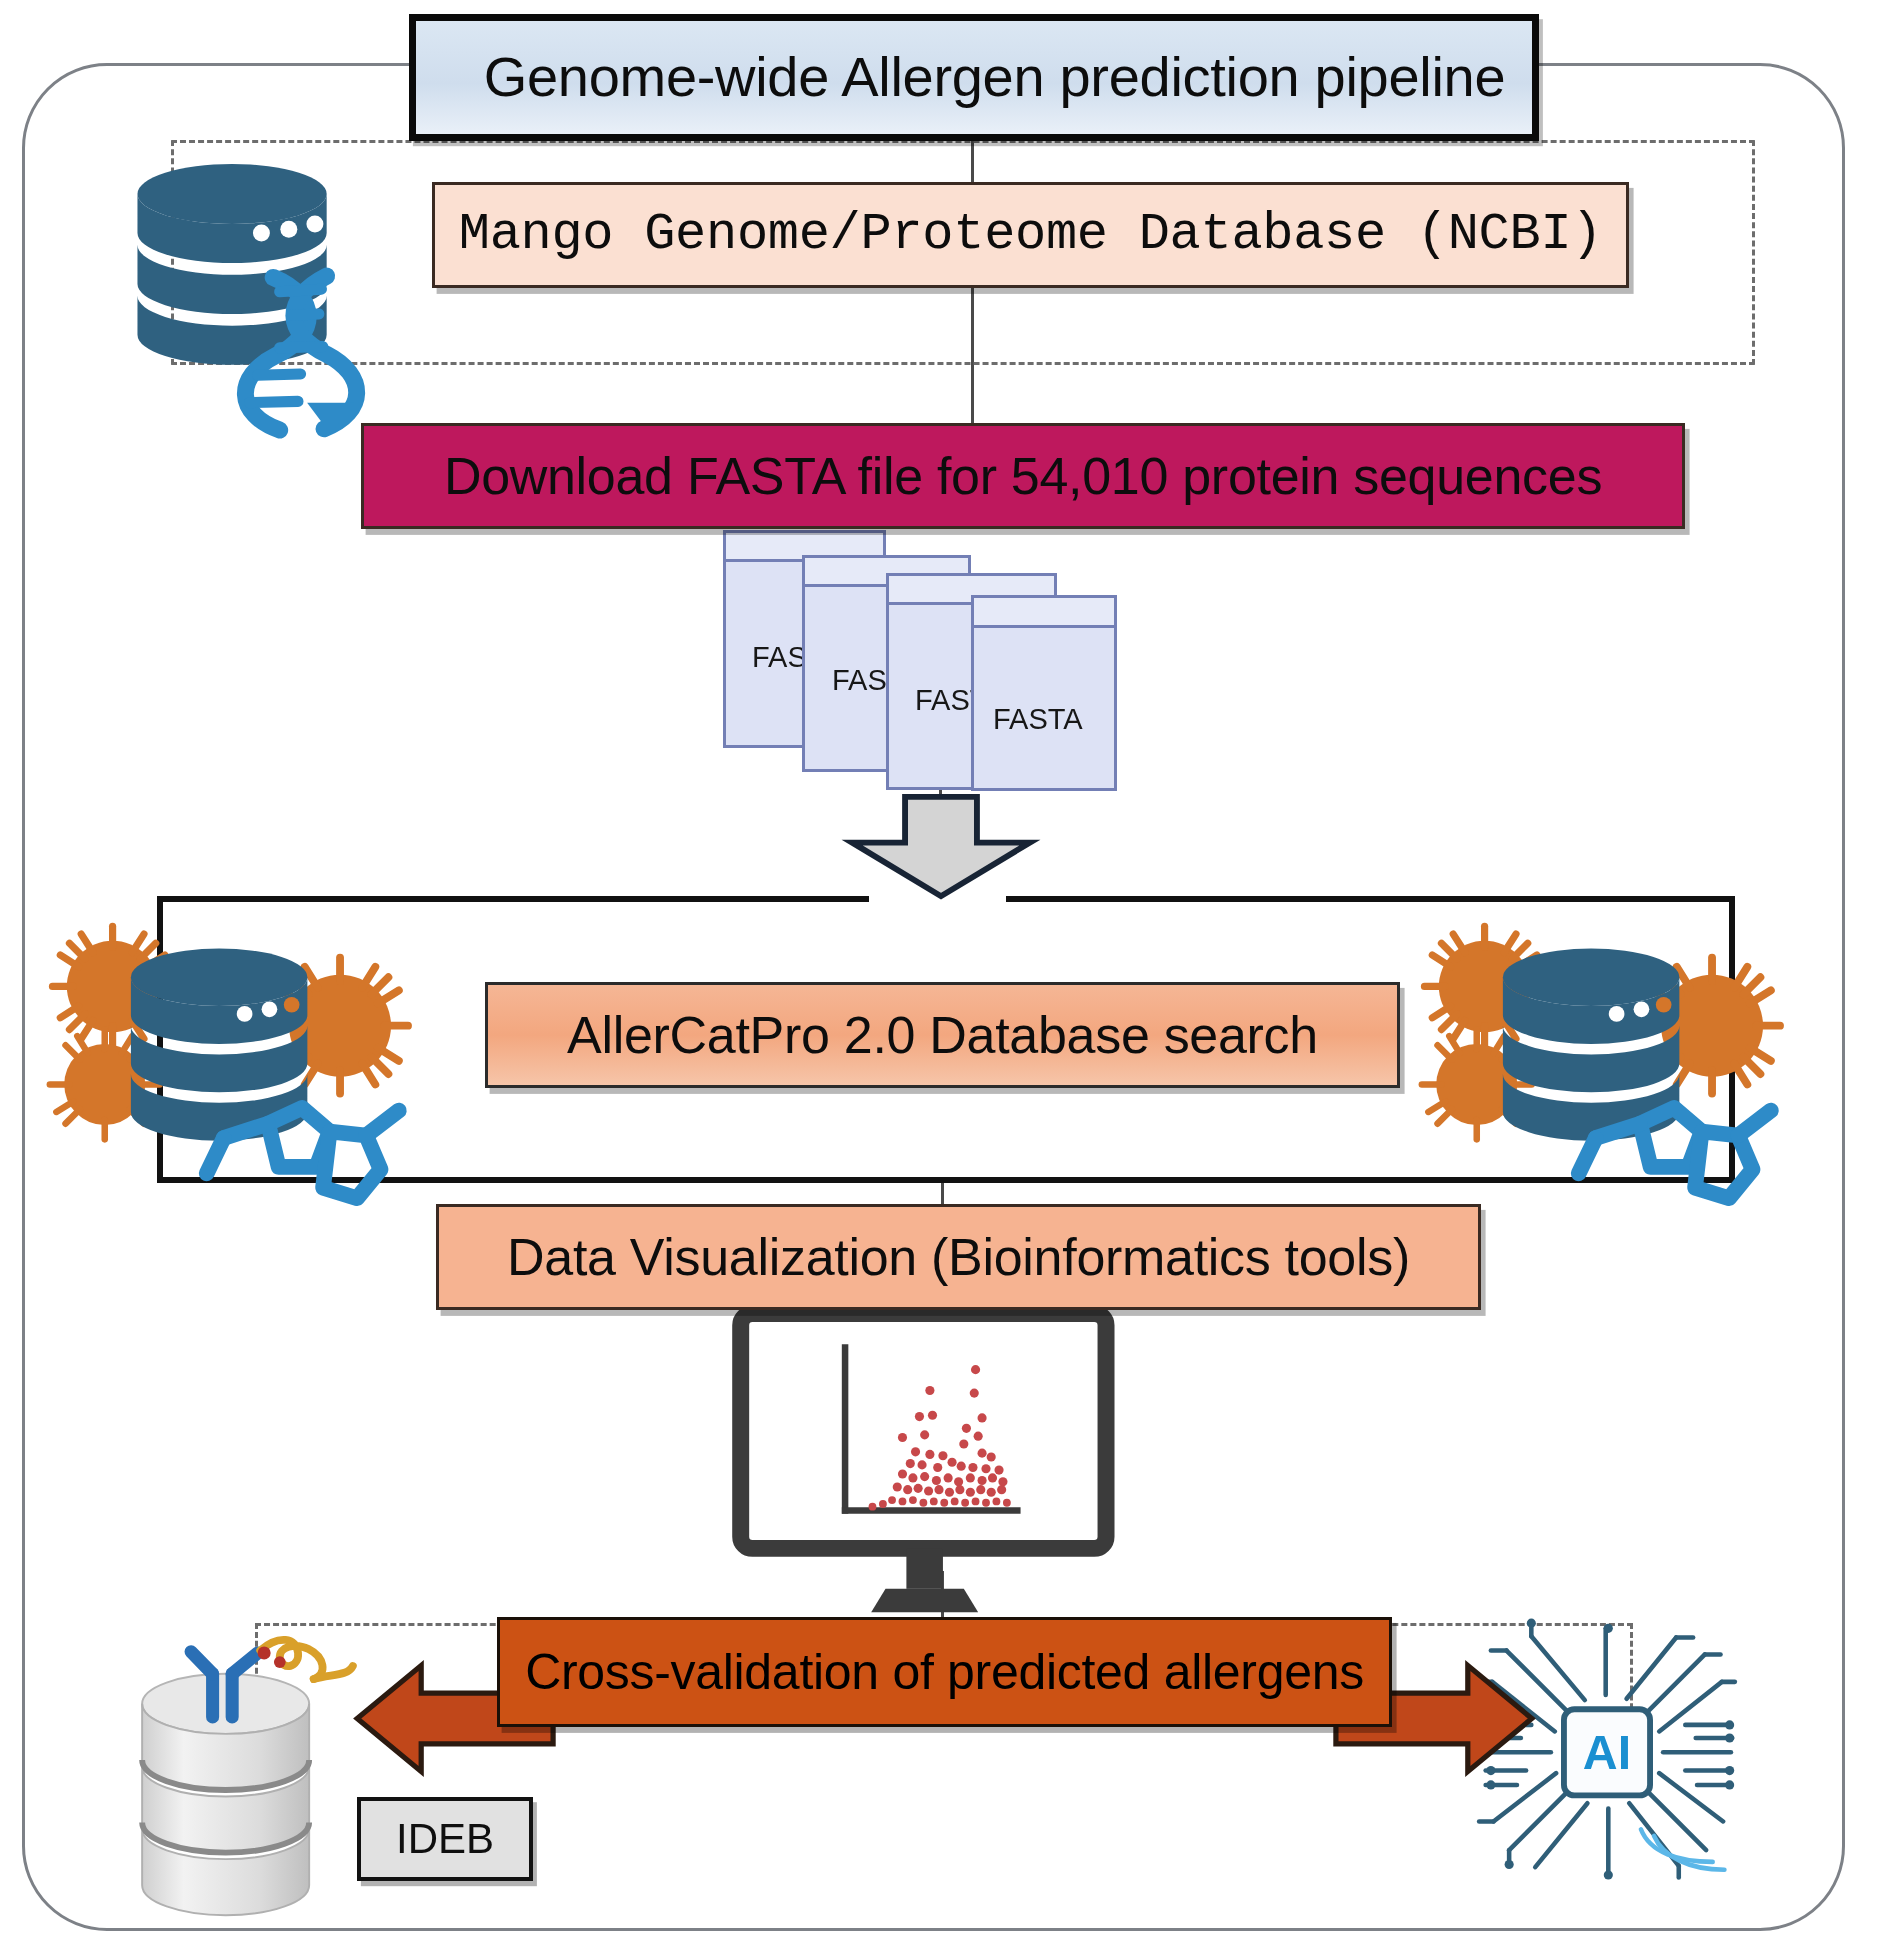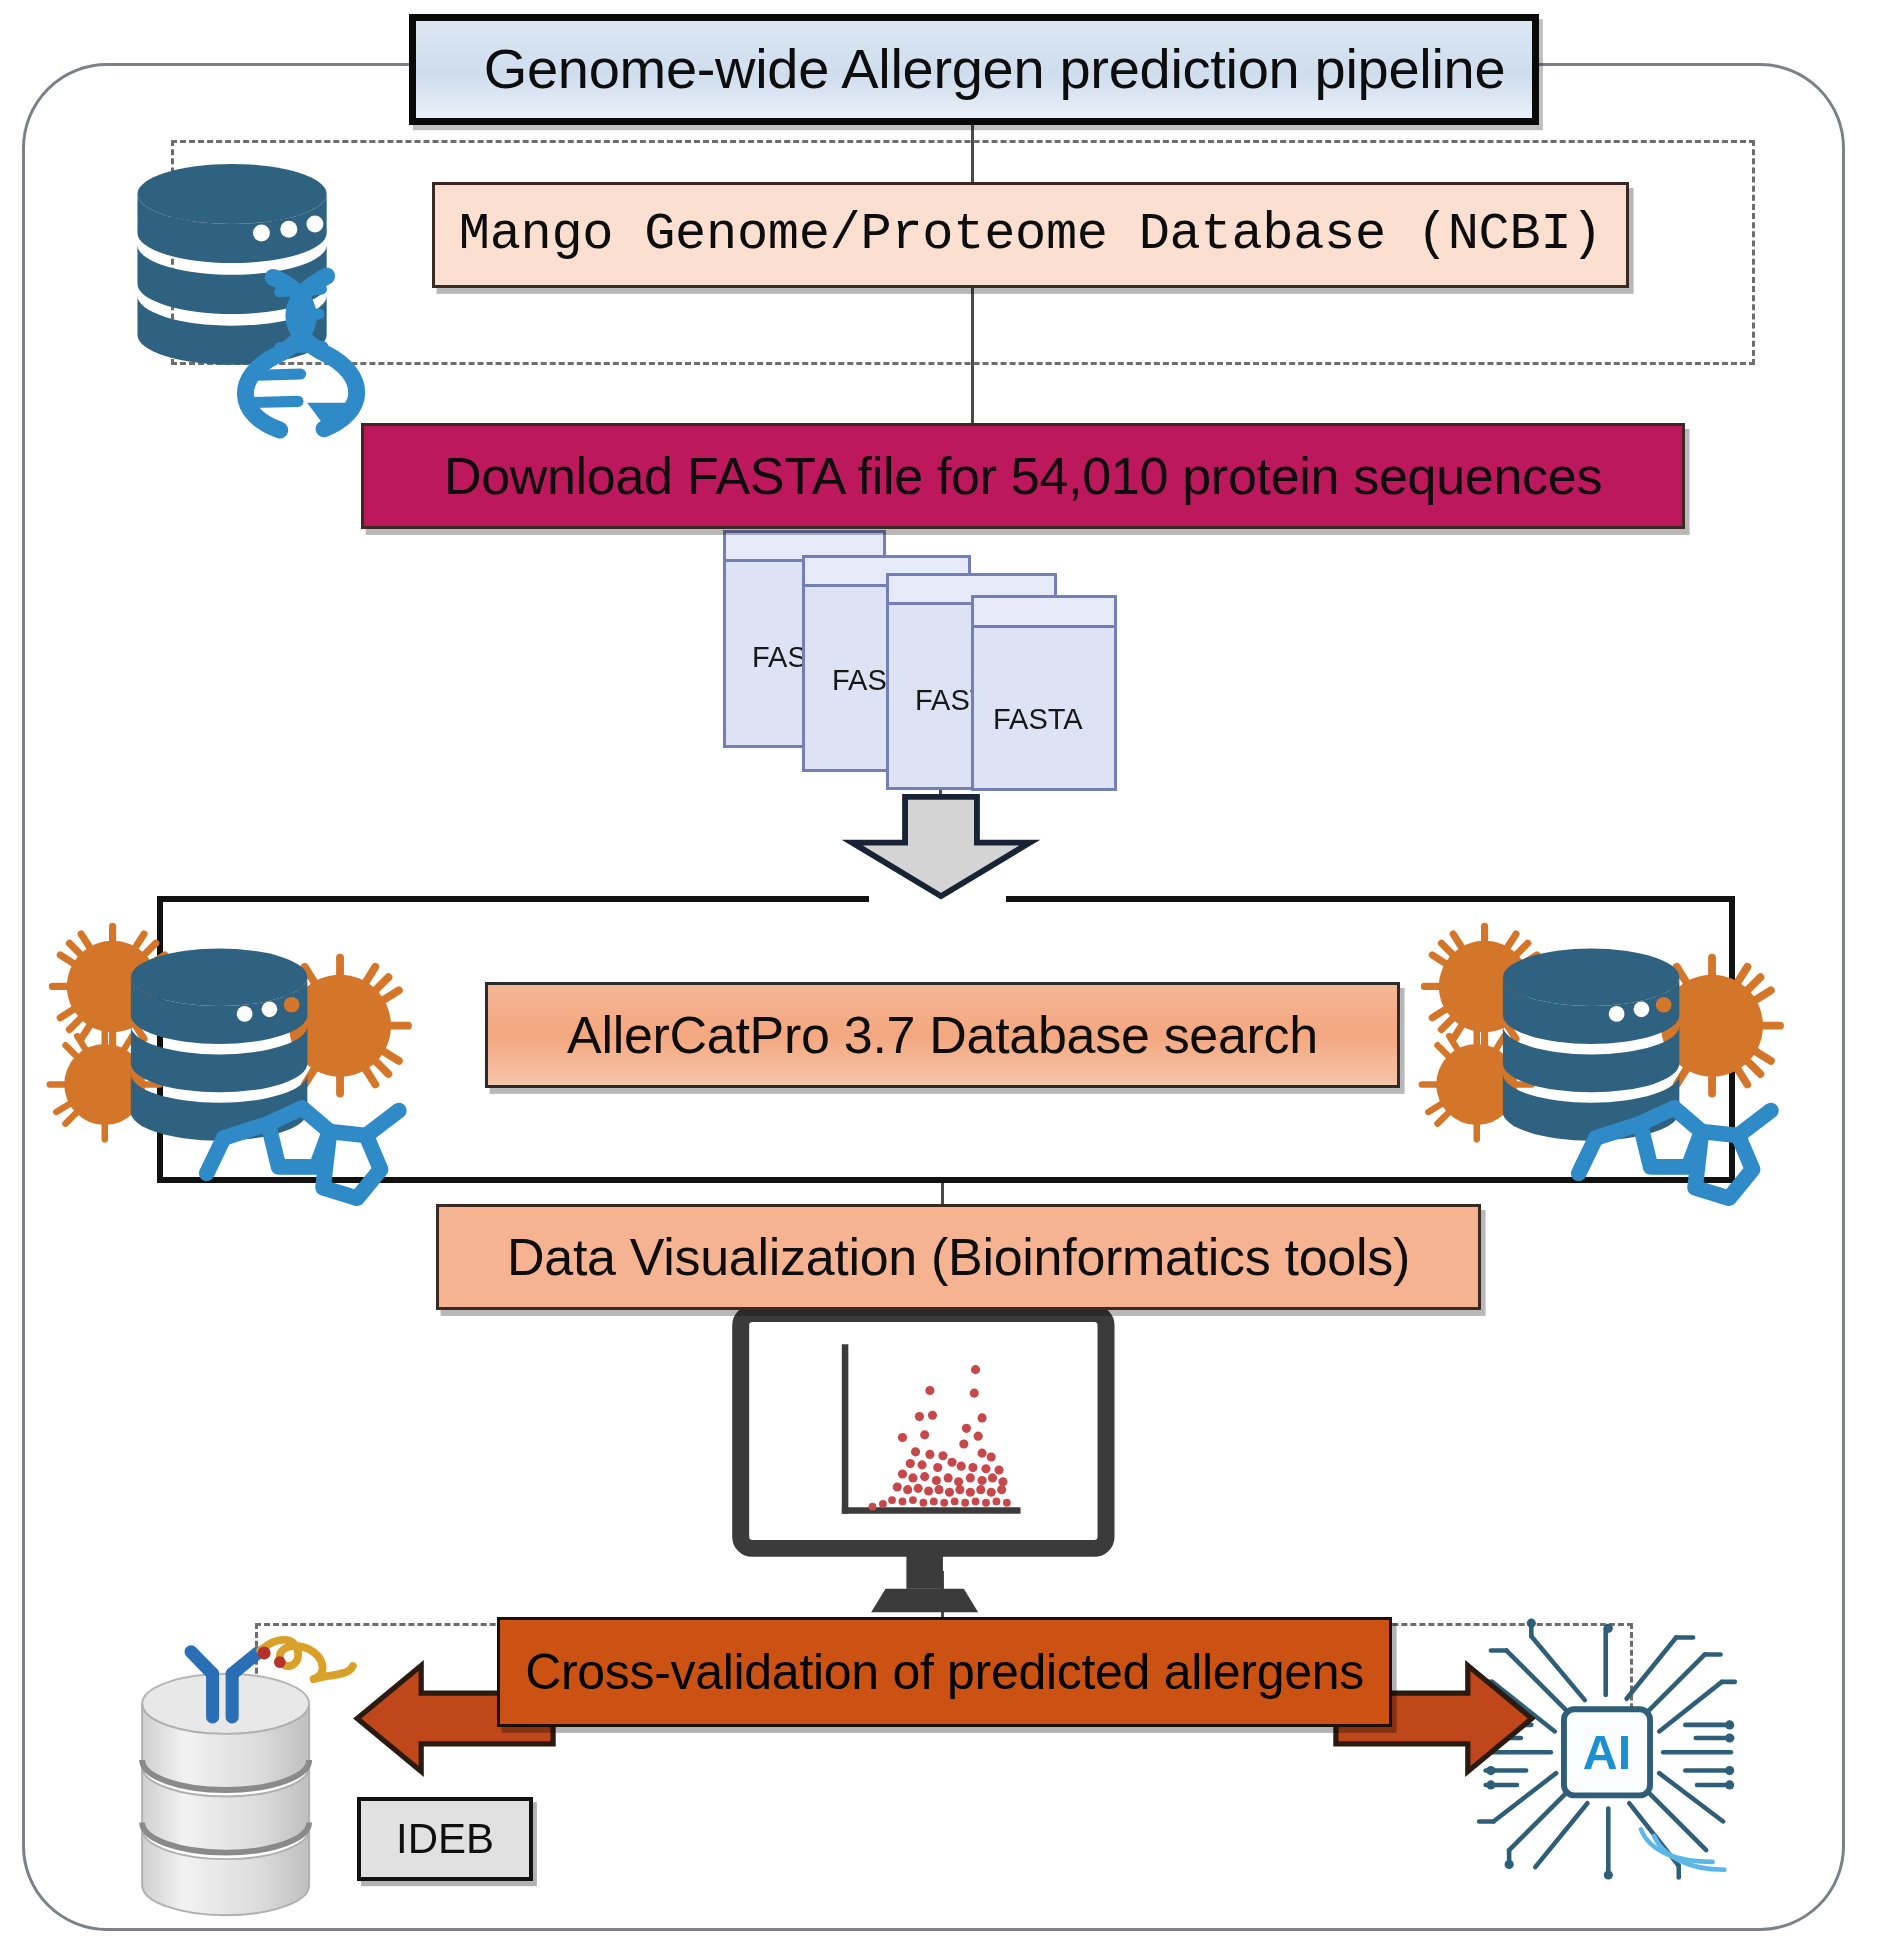--- a/index.html
+++ b/index.html
@@ -19,21 +19,21 @@
 
   
   .pbox{
     position:absolute;box-sizing:border-box;
     display:flex;align-items:center;justify-content:center;
     color:#0d0d0d;text-align:center;line-height:1.05;
     letter-spacing:-0.3px;
   }
 
   .title-box{
-    left:409px;top:14.4px;width:1130px;height:111px;
+    left:409px;top:14.4px;width:1130px;height:127px;
     background:linear-gradient(180deg,#dbe7f3 0%,#cfdded 55%,#e9f0f8 100%);
     border:7.8px solid #0a0a0a;
     font-size:56px;
     box-shadow:3.9px 5.2px 0 rgba(0,0,0,.25);
     padding-left:41px;
   }
 
   .mango-box{
     left:432px;top:182px;width:1197px;height:106px;
     background:#fbe0d2;border:3.3px solid #3a2a22;
@@ -568,21 +568,21 @@
       <polygon points="206,4 206,46 4,46 4,124 206,124 206,166 304,85" fill="#c0471a" stroke="#2b1a10" stroke-width="8" stroke-linejoin="miter"></polygon>
     </svg>
   </div>
 
   <div class="pbox title-box">Genome-wide Allergen prediction pipeline</div>
 
   <div class="pbox mango-box">Mango Genome/Proteome Database (NCBI)</div>
 
   <div class="pbox download-box">Download FASTA file for 54,010 protein sequences</div>
 
-  <div class="pbox allercat-box">AllerCatPro 3.7 Database search</div>
+  <div class="pbox allercat-box">AllerCatPro 2.0 Database search</div>
 
   <div class="pbox dataviz-box">Data Visualization (Bioinformatics tools)</div>
 
   <div class="pbox crossval-box">Cross-validation of predicted allergens</div>
 
   <div class="tool-chip chip-ideb">IDEB</div>
 
 </div>
 
 

